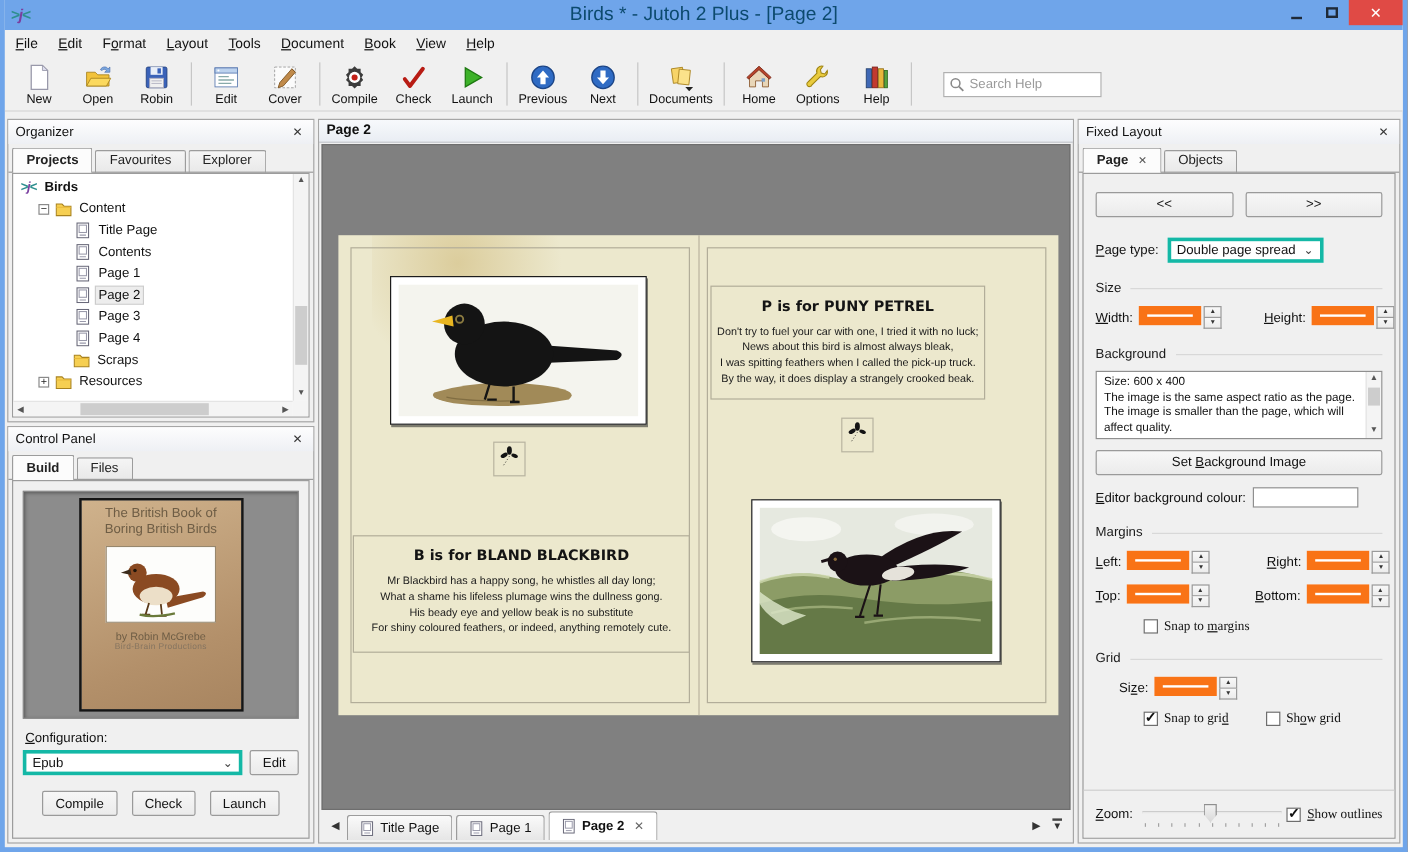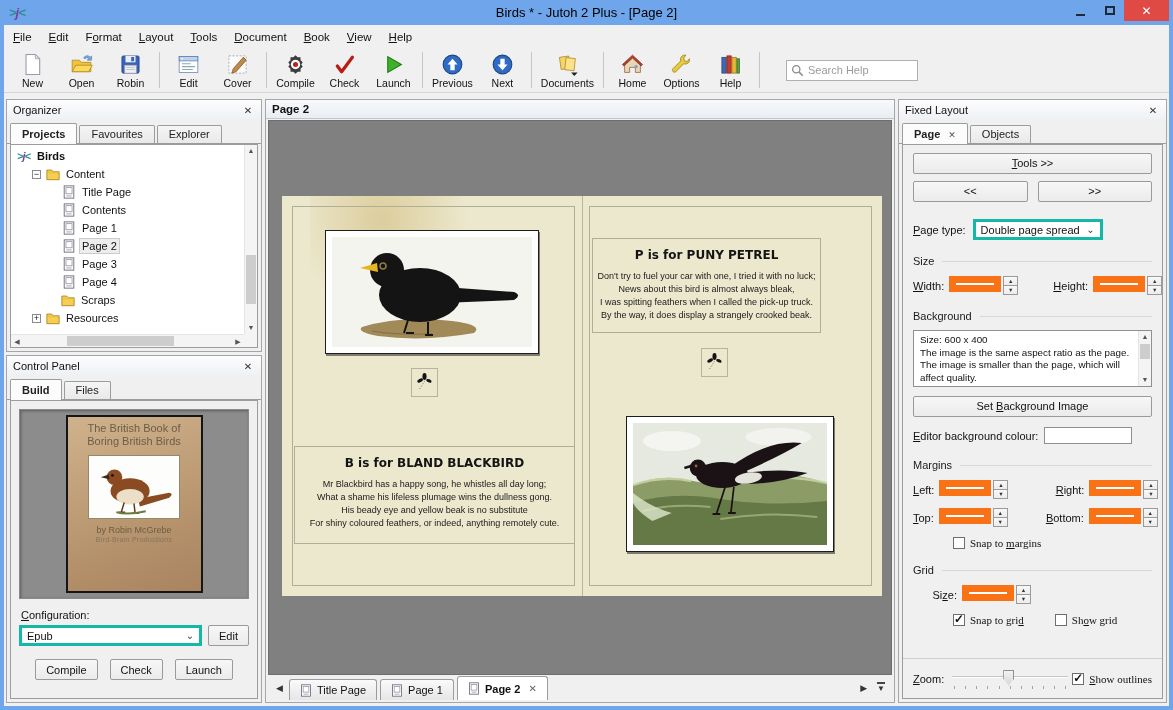--- a/index.html
+++ b/index.html
@@ -6,21 +6,21 @@
   html,body { width:1173px; height:710px; background:#5a5a5a; }
   #window {
     position:relative; width:1173px; height:710px; overflow:hidden;
     border:4px solid var(--c-titlebar,#6FA5EA); border-top:0;
     background:#f0f0f0; font-family:"Liberation Sans",sans-serif; font-size:11px; color:#111;
   }
   
   .titlebar { height:25px; background:var(--c-titlebar,#6FA5EA); position:relative; display:flex; align-items:center; }
   .app-logo { margin-left:5px; font-size:13px; font-weight:bold; font-style:italic; letter-spacing:-1px; }
   .jg { color:#2e8f8f; } .jj { color:#7a3fa0; }
-  .title-text { position:absolute; left:0; right:0; text-align:center; font-size:13px; color:#000000; }
+  .title-text { position:absolute; left:0; right:0; text-align:center; font-size:16px; color:#0c4a6e; }
   .win-controls { position:absolute; right:0; top:0; height:21px; display:flex; z-index:2; }
   .wc { width:29px; display:flex; align-items:center; justify-content:center; color:#1f2a38; cursor:default; }
   .wc.min i { display:block; width:9px; height:2px; background:#1f2a38; margin-top:8px; }
   .wc.max i { display:block; width:10px; height:9px; border:2px solid #1f2a38; background:transparent; }
   .wc.close { width:45px; background:var(--c-close_button,#E04A45); color:#fff; font-size:12px; }
   
   .menubar { height:23px; display:flex; align-items:center; gap:17px; padding-left:9px; background:#f0f0f0; font-size:11.5px; }
   .menu-item { color:#111; }
   
   .toolbar { height:45px; display:flex; align-items:stretch; background:#f0f0f0; border-bottom:1px solid #d6d6d6; padding-left:4px; }
@@ -656,21 +656,20 @@
     <div class="panel" id="fixed-layout">
       <div class="panel-head">
         <span>Fixed Layout</span>
         <span class="panel-x">✕</span>
       </div>
       <div class="tabrow" id="fl-tabs">
           <span class="tab active"><span>Page</span><span class="tab-x">✕</span></span>
           <span class="tab"><span>Objects</span></span>
         </div>
       <div class="fl-body">
-        <button class="wide-btn"><u>T</u>ools &gt;&gt;</button>
         <div class="fl-nav">
           <button class="wide-btn">&lt;&lt;</button>
           <button class="wide-btn">&gt;&gt;</button>
         </div>
         <div class="ptype-row">
           <span><u>P</u>age type:</span>
           <div class="dropdown">
             <span>Double page spread</span>
             <span class="dd-arrow">⌄</span>
           </div>

